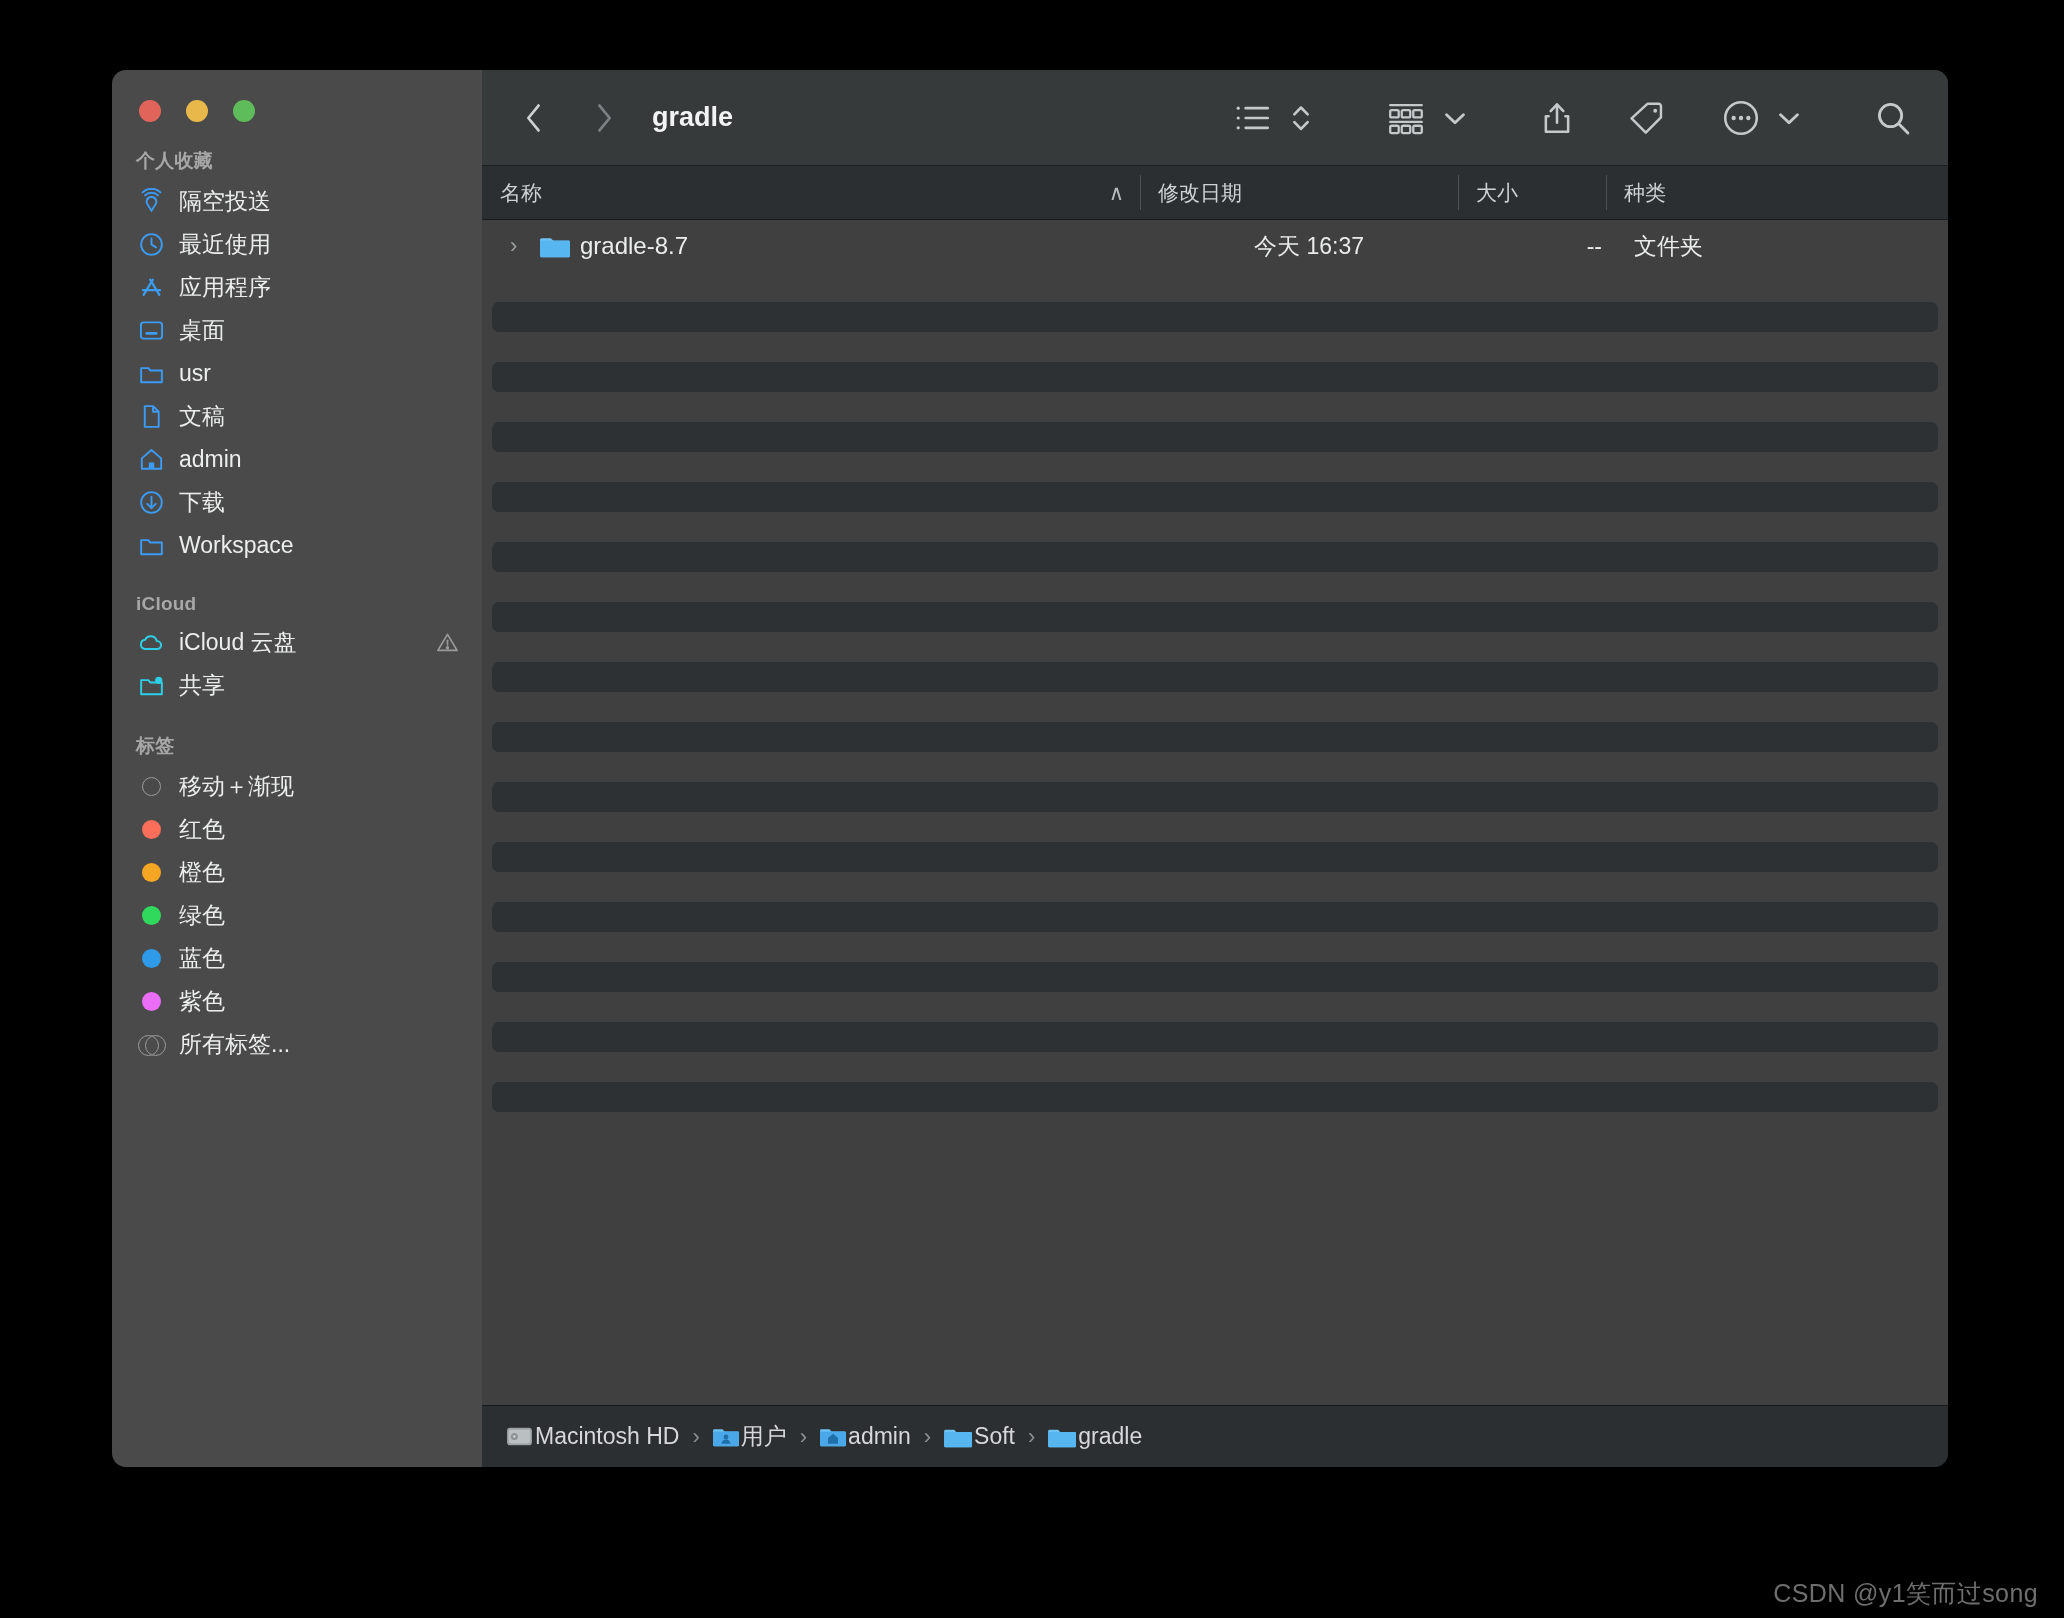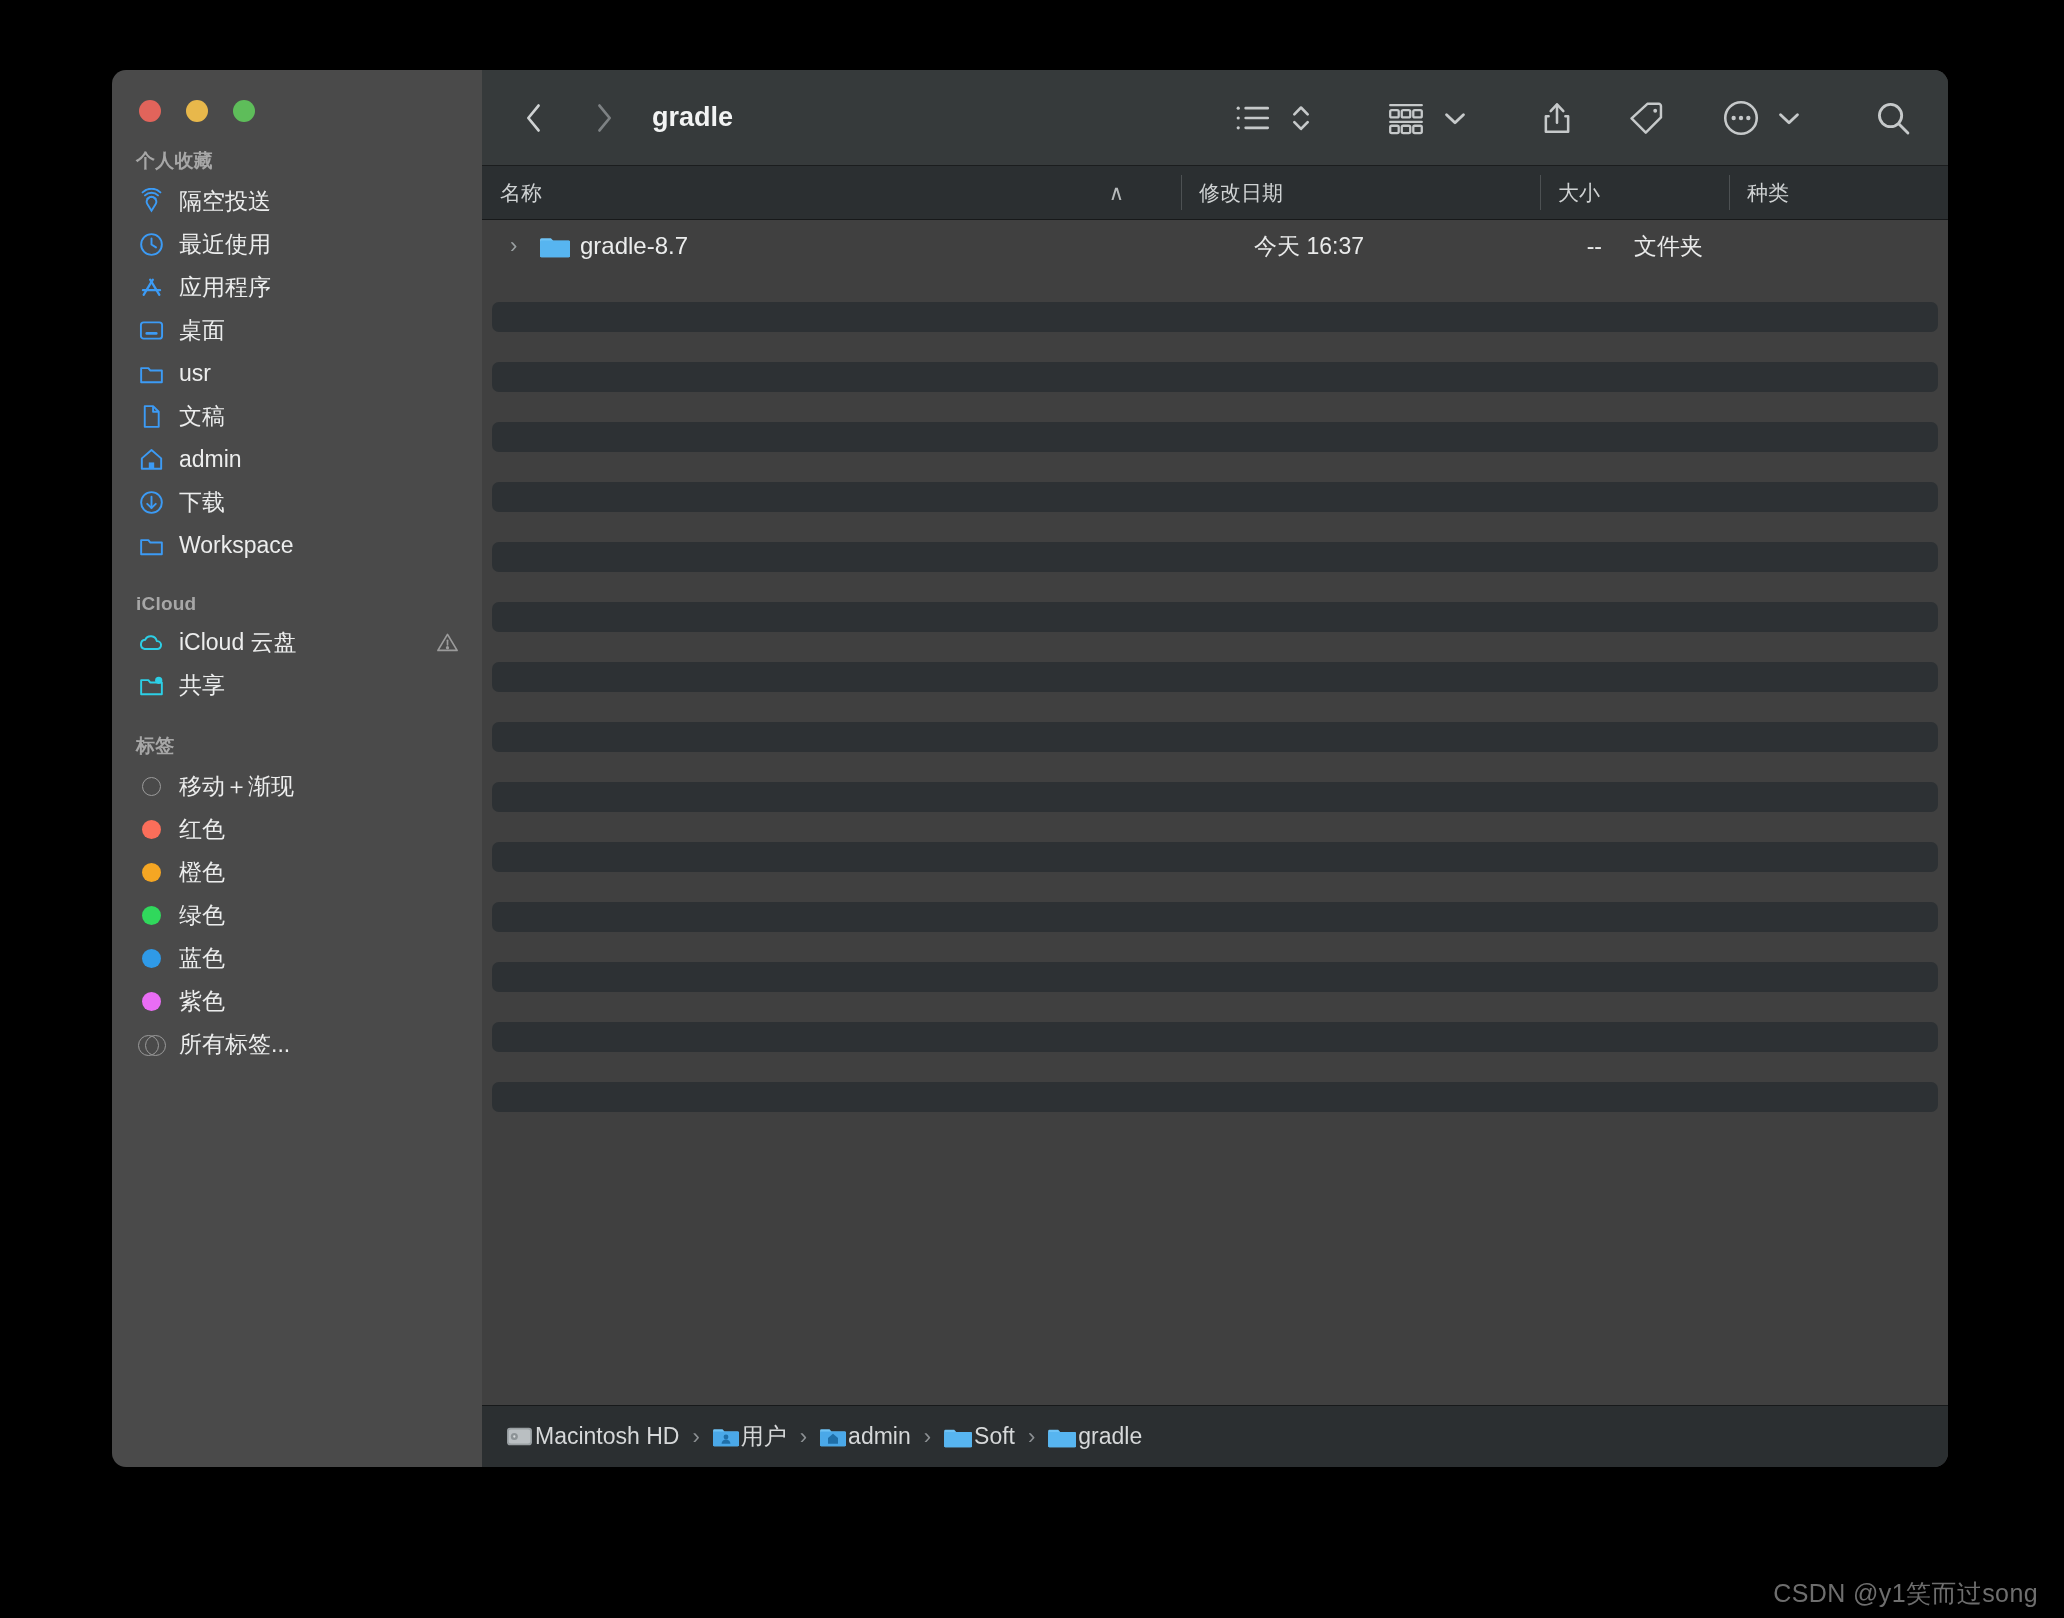--- a/index.html
+++ b/index.html
@@ -115,21 +115,20 @@
 
   
   #col-head {
     height: 54px;
     background: #2b2f31;
     display: flex; align-items: stretch;
     border-bottom: 1px solid #17191a;
     color: #cfd2d3;
     font-size: 21px;
     flex: none;
-    gap: 41px;
   }
   .ch {
     display: flex; align-items: center;
     padding-left: 18px;
     position: relative;
   }
   .ch + .ch::before {
     content: ""; position: absolute; left: 0; top: 9px; bottom: 9px;
     width: 1px; background: #4d5153;
   }

